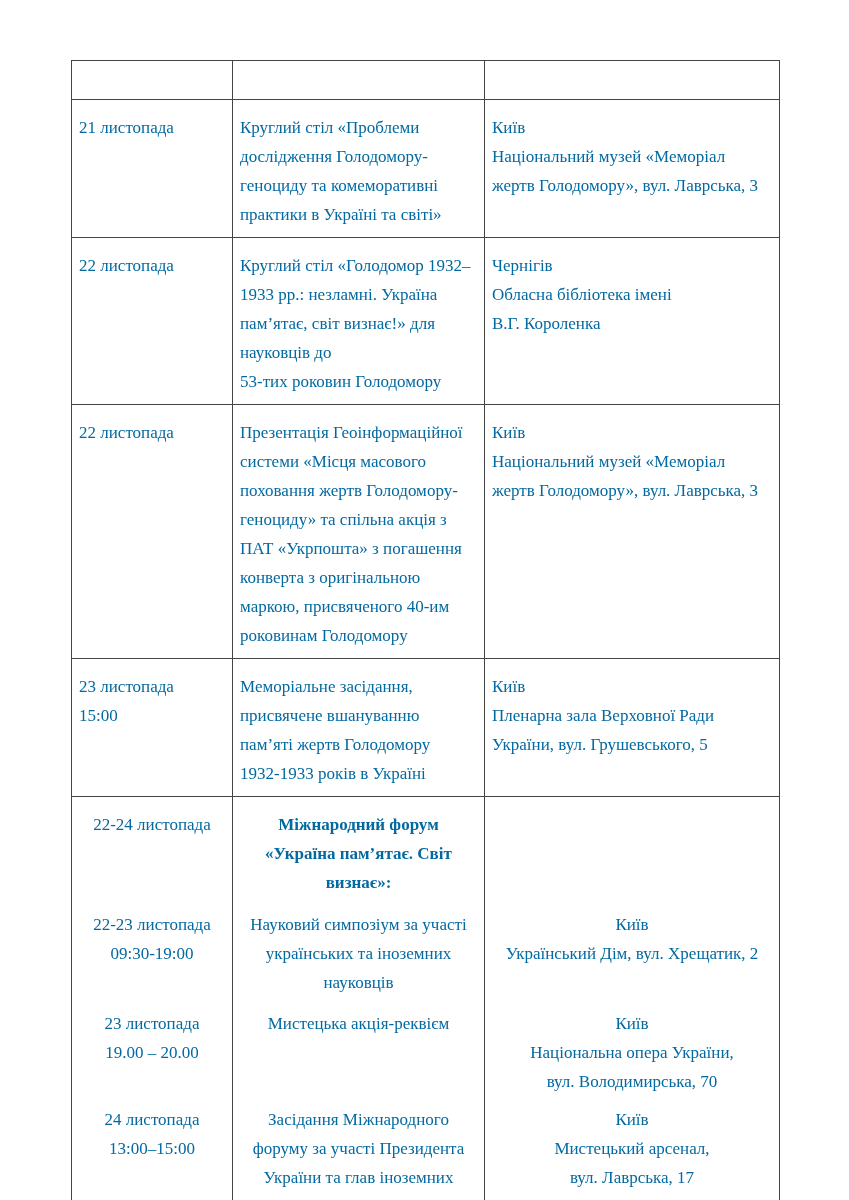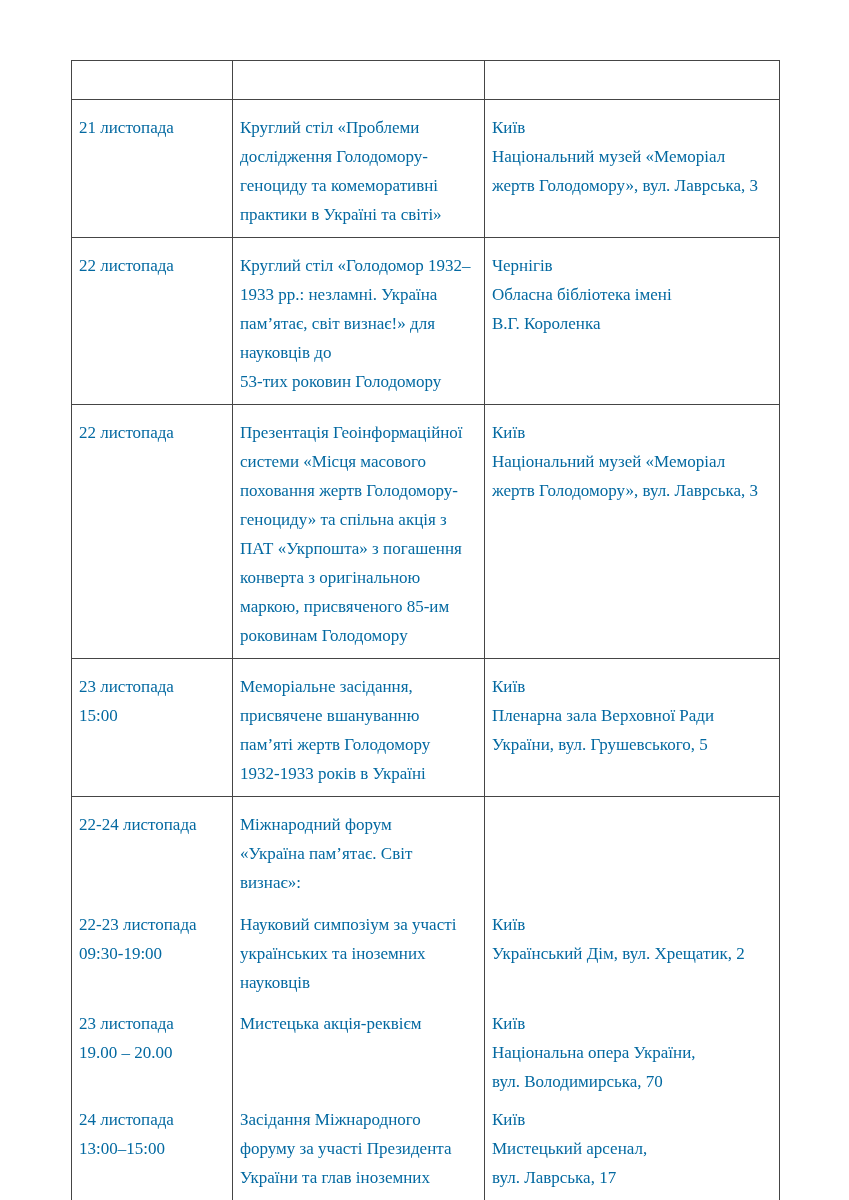--- a/index.html
+++ b/index.html
@@ -35,28 +35,28 @@
 
   tr.r-empty td { height: 39px; padding: 0; }
   tr.r1 td { height: 117px; }
   tr.r2 td { height: 141px; }
   tr.r3 td { height: 192px; }
   tr.r4 td { height: 122px; }
   tr.r-forum td { height: 409px; padding: 0; }
 
   .lines { white-space: pre-line; }
   .city { font-weight: normal; }
-  .bold { font-weight: normal; }
+  .bold { font-weight: bold; }
 
   .subgrid {
     display: grid;
     grid-template-rows: 100px 99px 96px 1fr;
     height: 100%;
   }
-  .slot { padding: 13px 7px 0 7px; }
+  .slot { padding: 13px 7px 0 7px; text-align: center; }
 </style>
 </head>
 <body>
 
 <div class="page">
   <table class="schedule">
     <colgroup>
       <col class="c-date">
       <col class="c-event">
       <col class="c-loc">
@@ -108,21 +108,21 @@
       <td>
         <div class="lines">22 листопада</div>
       </td>
       <td>
         <div class="lines">Презентація Геоінформаційної
 системи «Місця масового
 поховання жертв Голодомору-
 геноциду» та спільна акція з
 ПАТ «Укрпошта» з погашення
 конверта з оригінальною
-маркою, присвяченого 85-им
+маркою, присвяченого 40-им
 роковинам Голодомору</div>
       </td>
       <td>
         <div class="city">Київ</div>
         <div class="lines">Національний музей «Меморіал
 жертв Голодомору», вул. Лаврська, 3</div>
       </td>
     </tr>
 
     <tr class="r4">

